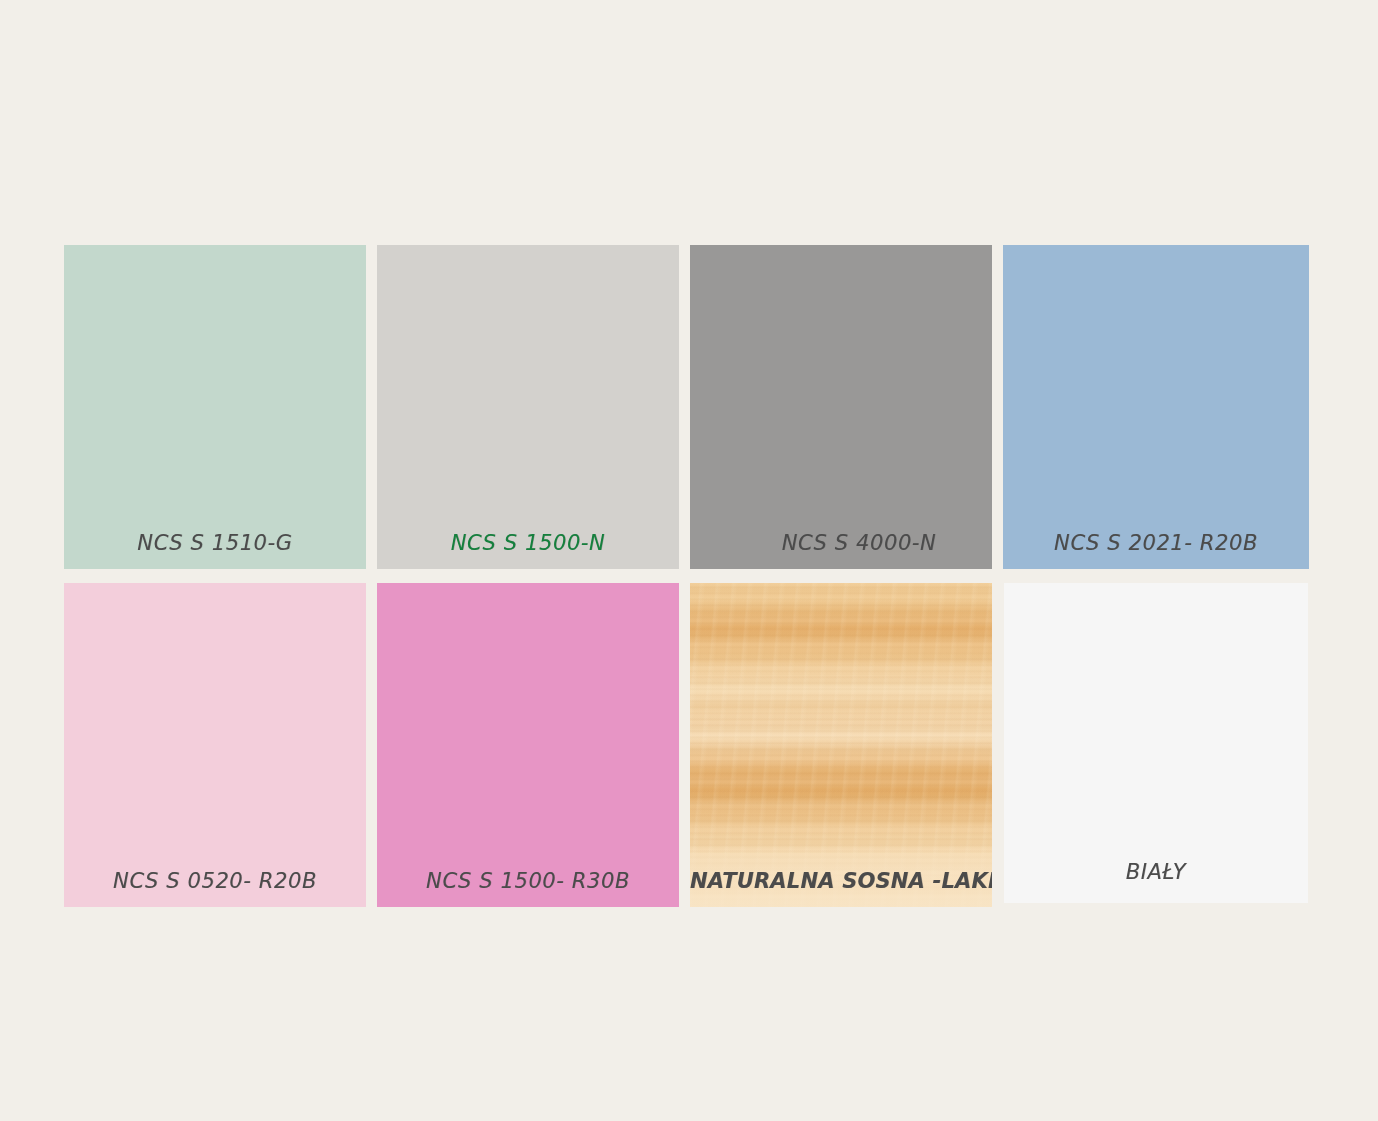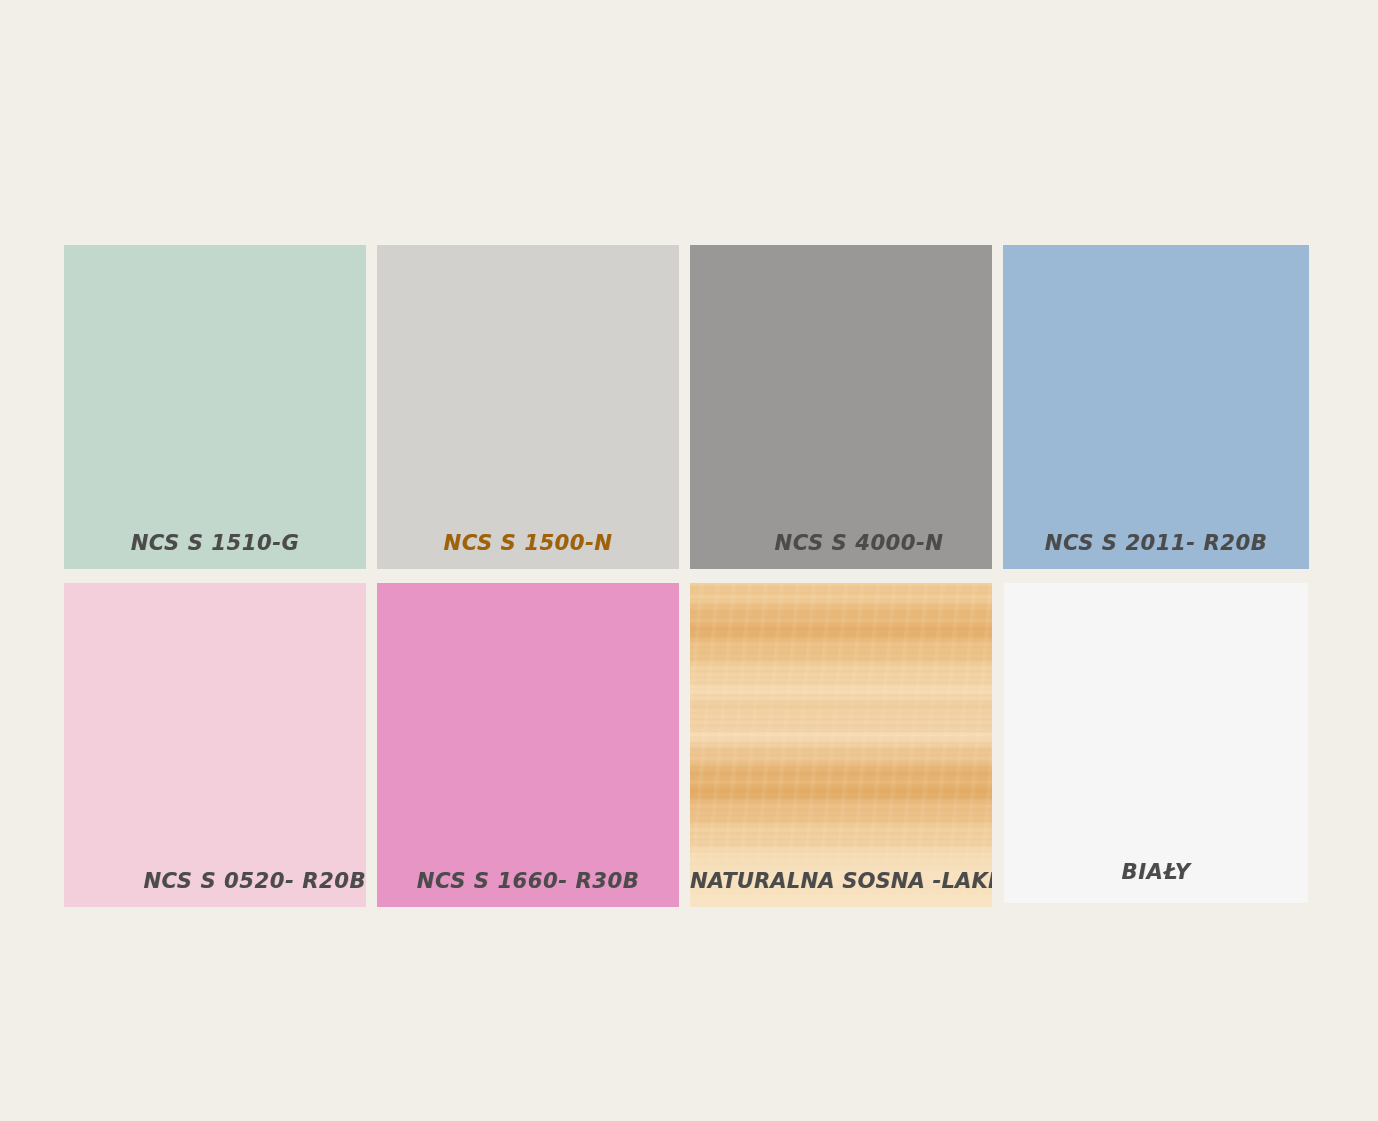--- a/index.html
+++ b/index.html
@@ -51,21 +51,21 @@
 
   .swatch-label {
     position: absolute;
     left: 0;
     right: 0;
     bottom: 14px;
     text-align: center;
     font-family: "DejaVu Sans", sans-serif;
     font-size: 21px;
     font-style: italic;
-    font-weight: 700;
+    font-weight: 400;
     letter-spacing: 0.6px;
     color: #4b4b4b;
     white-space: nowrap;
     text-shadow: 0.5px 0 0 rgba(75,75,75,0.35);
   }
 
   
   .swatch.white-chip {
     width: 304px;
     height: 320px;
@@ -153,41 +153,41 @@
 
   <div class="swatch-grid">
 
     <div class="swatch">
       <div class="swatch-fill" style="background:#c3d8cc"></div>
       <div class="swatch-label" style="color: rgb(75, 75, 75);">NCS S 1510-G</div>
     </div>
 
     <div class="swatch">
       <div class="swatch-fill" style="background:#d3d1cd"></div>
-      <div class="swatch-label" style="color: #a16207;">NCS S 1500-N</div>
+      <div class="swatch-label" style="color: #15803d;">NCS S 1500-N</div>
     </div>
 
     <div class="swatch">
       <div class="swatch-fill" style="background:#999897"></div>
       <div class="swatch-label" style="color: rgb(75, 75, 75); margin-left: 36px;">NCS S 4000-N</div>
     </div>
 
     <div class="swatch">
       <div class="swatch-fill" style="background:#9bb9d5"></div>
-      <div class="swatch-label" style="color: rgb(75, 75, 75);">NCS S 2011- R20B</div>
+      <div class="swatch-label" style="color: rgb(75, 75, 75);">NCS S 2021- R20B</div>
     </div>
 
     <div class="swatch">
       <div class="swatch-fill" style="background:#f3cedb"></div>
-      <div class="swatch-label" style="color: rgb(75, 75, 75); text-align: right;">NCS S 0520- R20B</div>
+      <div class="swatch-label" style="color: rgb(75, 75, 75);">NCS S 0520- R20B</div>
     </div>
 
     <div class="swatch">
       <div class="swatch-fill" style="background:#e795c5"></div>
-      <div class="swatch-label" style="color: rgb(75, 75, 75);">NCS S 1660- R30B</div>
+      <div class="swatch-label" style="color: rgb(75, 75, 75);">NCS S 1500- R30B</div>
     </div>
 
     <div class="swatch wood">
       <div class="wood-streaks"></div>
       <div class="wood-label-band"></div>
       <div class="swatch-label" style="color: rgb(75, 75, 75);">NATURALNA SOSNA -LAKIER</div>
     </div>
 
     <div class="swatch white-chip">
       <div class="swatch-fill" style="background:#f6f6f6"></div>

